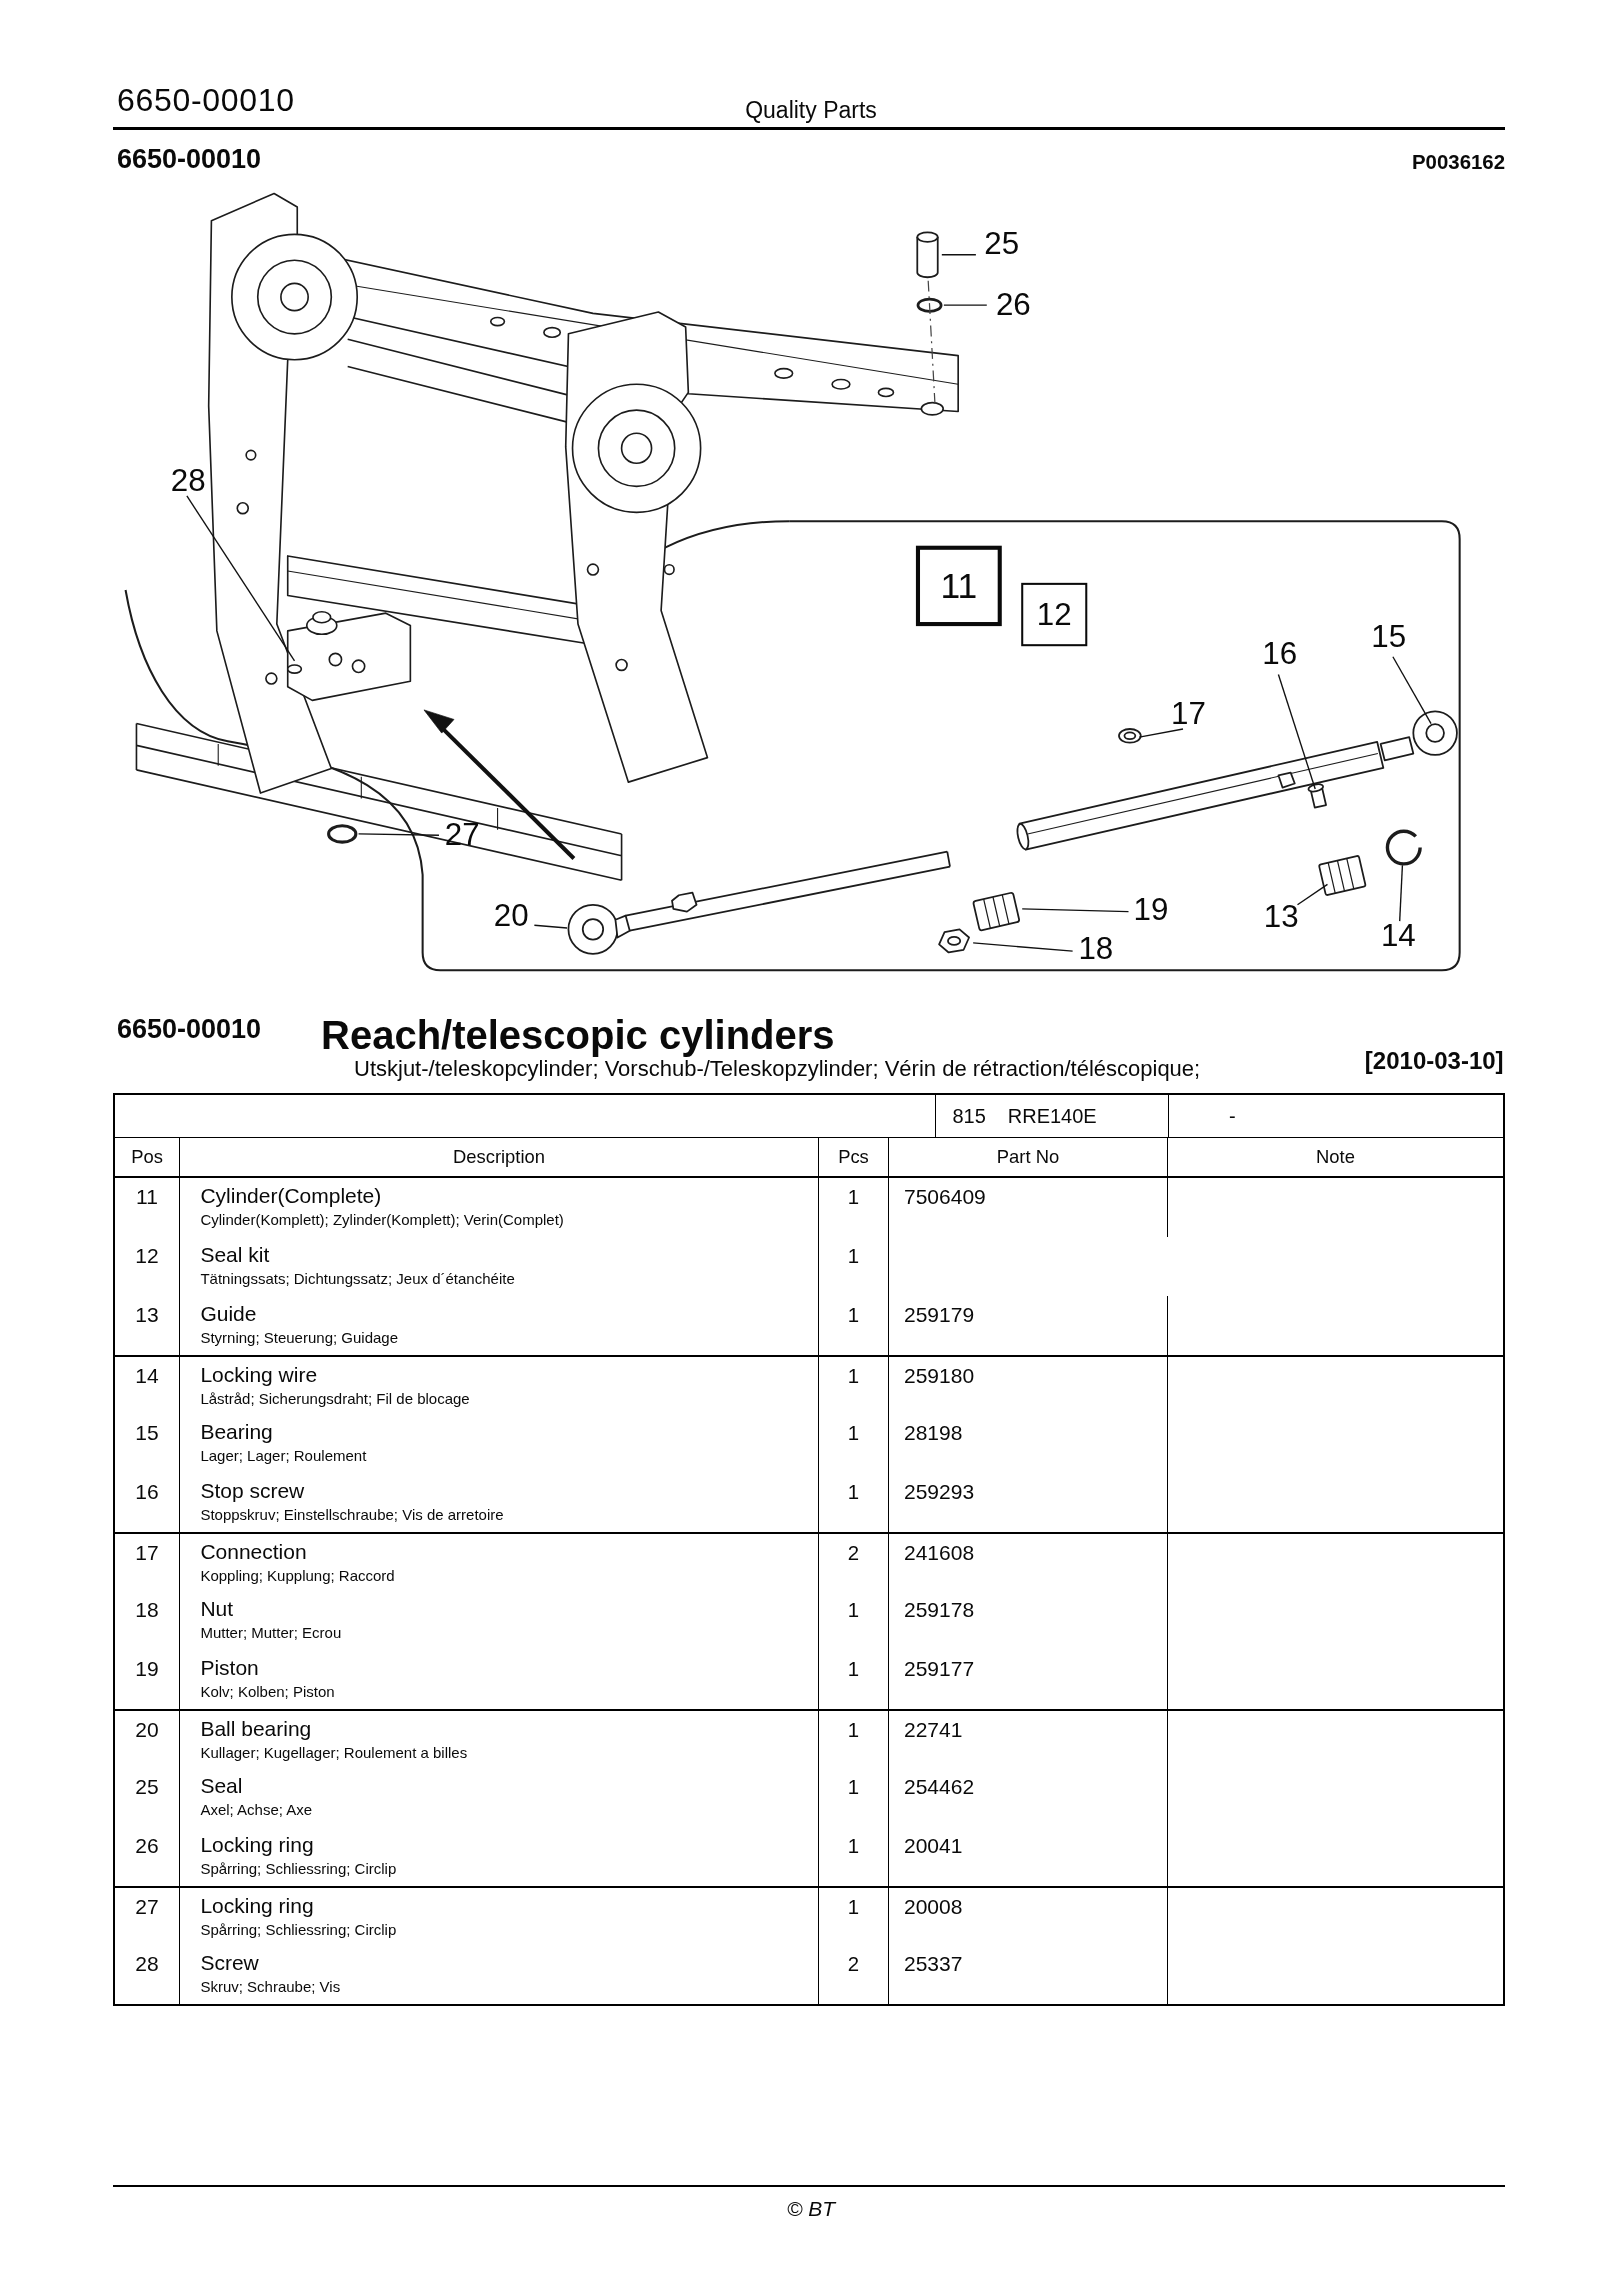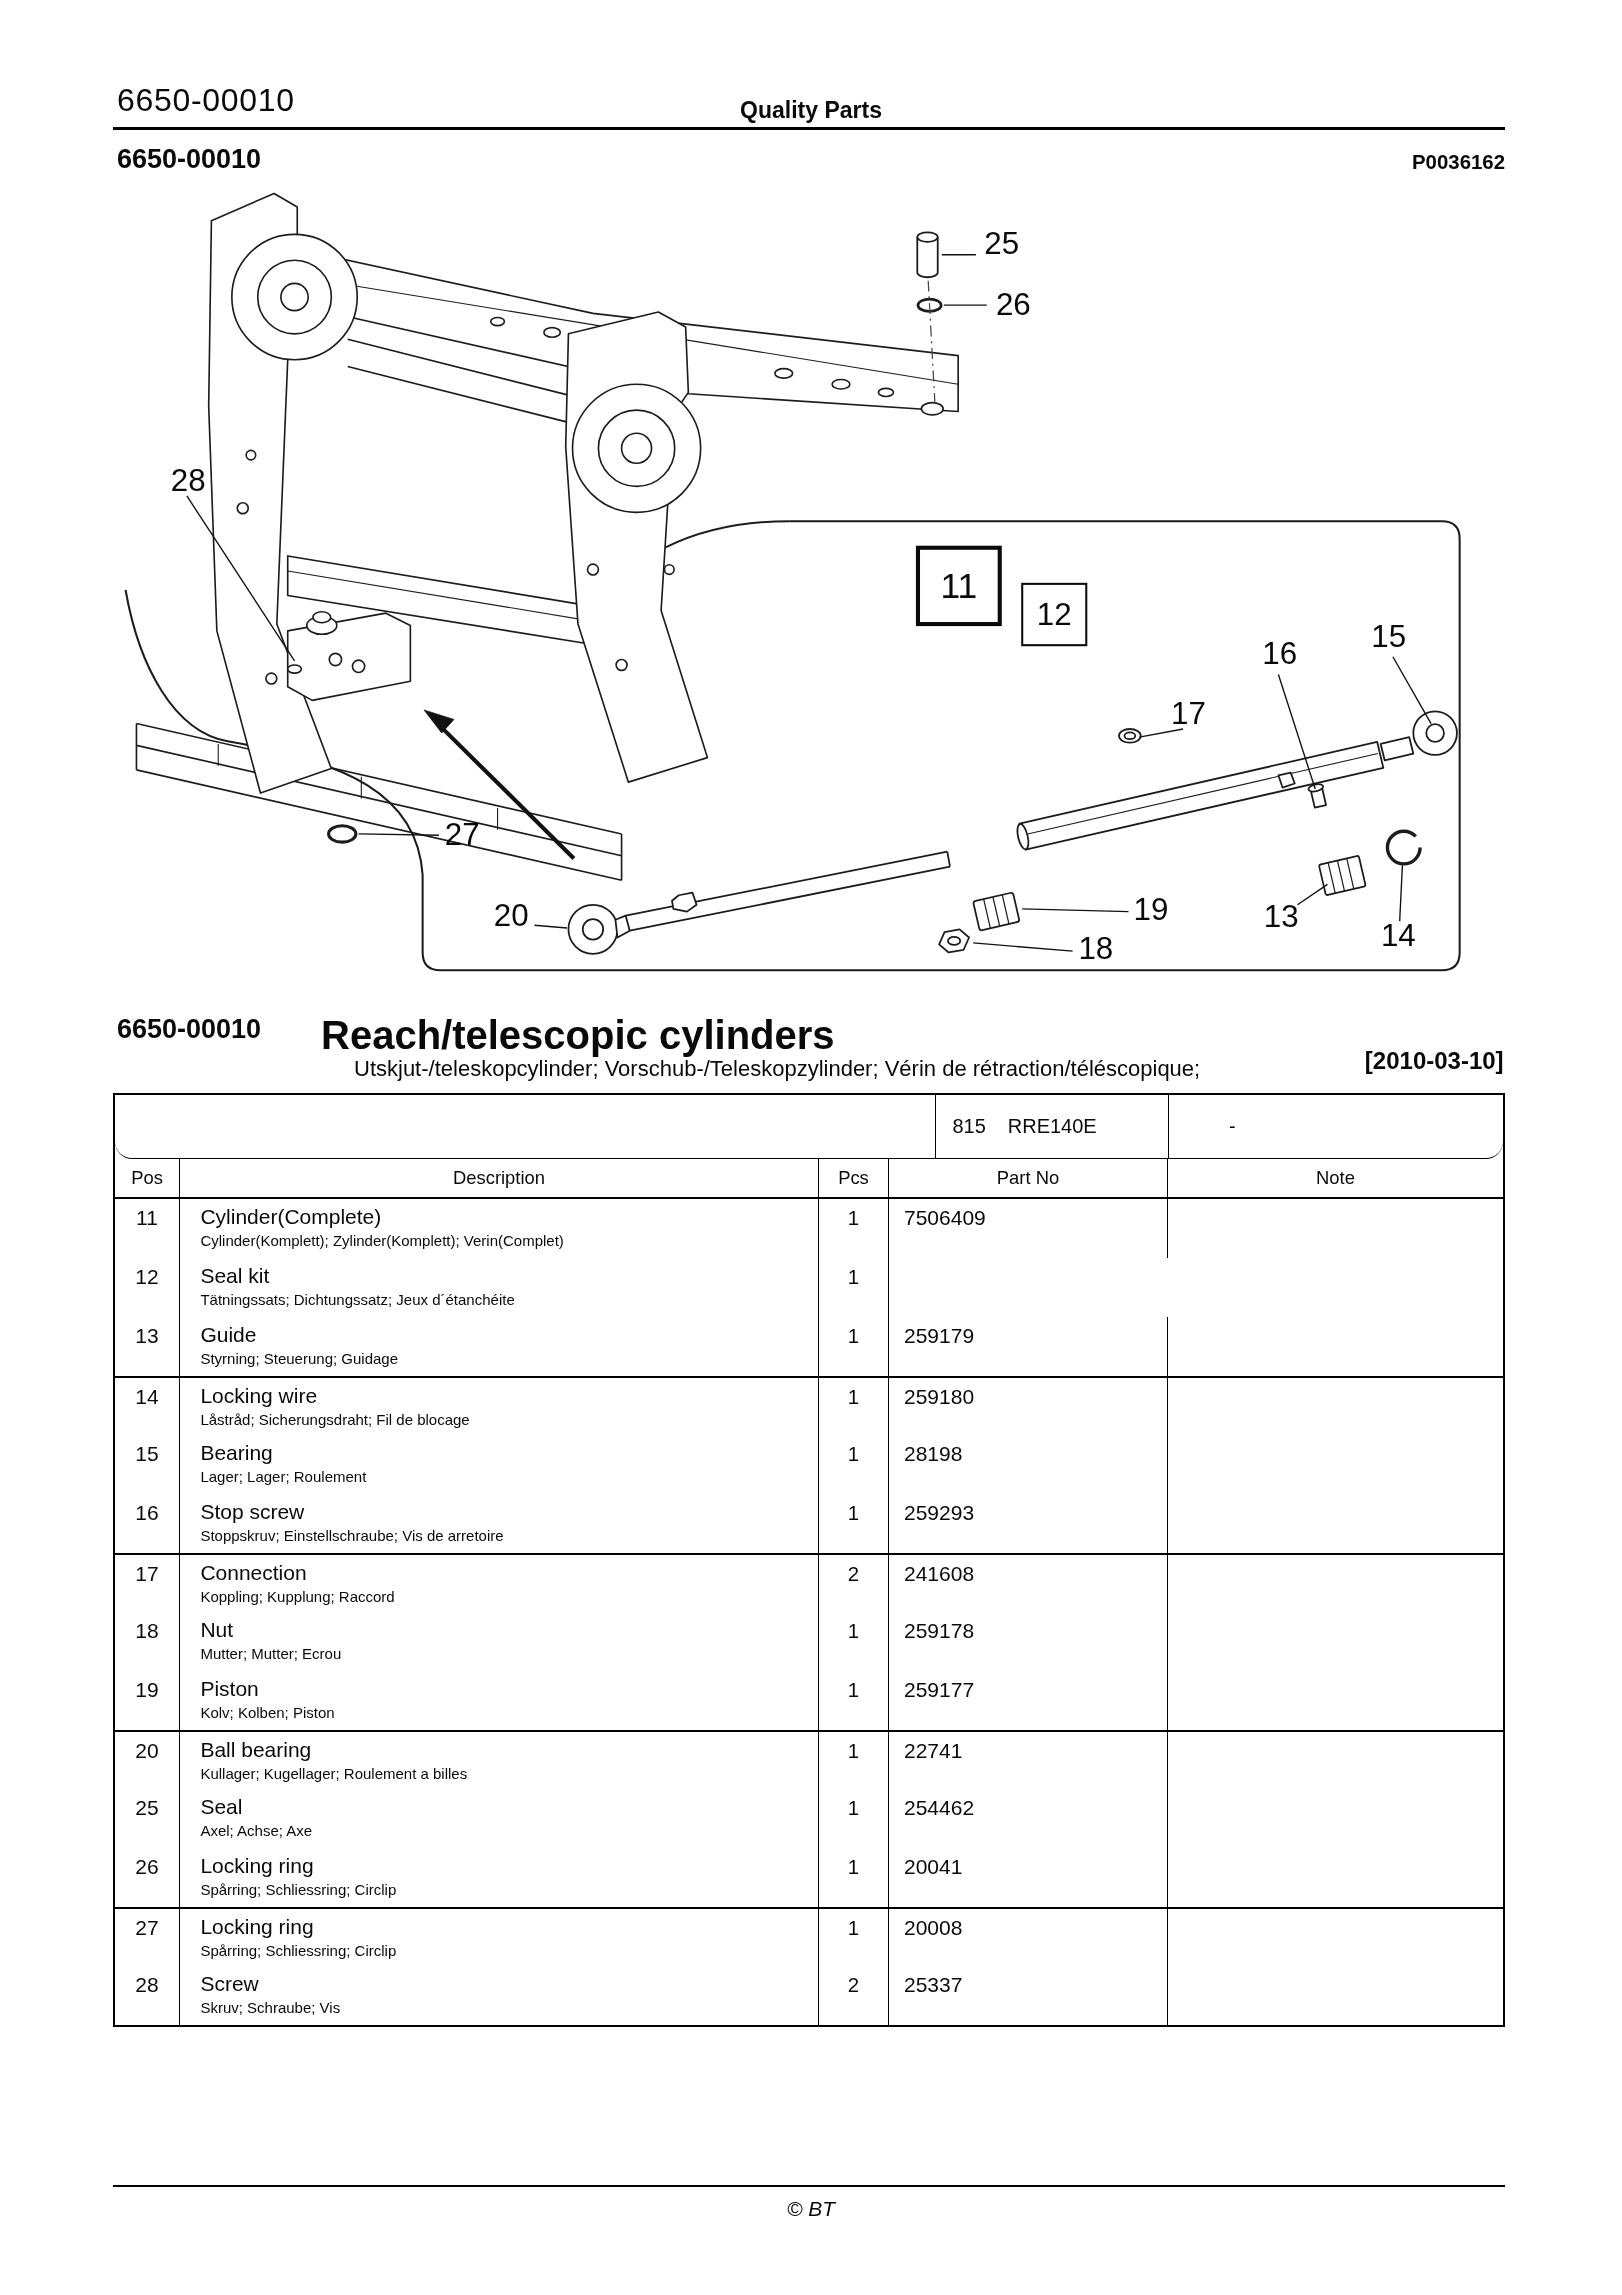--- a/index.html
+++ b/index.html
@@ -2,38 +2,38 @@
 <html style="font-size:11px"><head>
 <meta charset="utf-8">
 <style>
   * { margin:0; padding:0; box-sizing:border-box; }
   html,body { background:#ffffff; }
   body { font-family:"Liberation Sans", sans-serif; color:#0a0a0a; }
   .page { position:relative; width:1622px; height:2295px; background:#fff; overflow:hidden; }
 
   
   .hdr-left   { position:absolute; left:117px; top:82px; font-size:32px; letter-spacing:0.7px; }
-  .hdr-center { position:absolute; left:0; width:1622px; top:97px; text-align:center; font-size:23px; font-weight:bold; }
+  .hdr-center { position:absolute; left:0; width:1622px; top:97px; text-align:center; font-size:23px; font-weight:normal; }
   .rule-top   { position:absolute; left:113px; top:127px; width:1392px; height:2.7px; background:#000; }
   .subhdr-left{ position:absolute; left:117px; top:144px; font-size:27px; font-weight:bold; }
   .img-ref    { position:absolute; right:117px; top:151px; font-size:20.4px; font-weight:bold; }
 
   
   .diagram { position:absolute; left:116px; top:188px; width:1390px; height:804px; }
 
   
   .sec       { position:absolute; left:117px; top:1013px; width:1388px; height:41px; }
   .sec-num   { position:absolute; left:0; top:1.4px; font-size:27px; font-weight:bold; }
   .sec-title { position:absolute; left:204px; top:0; font-size:40px; font-weight:bold; }
   .sec-date  { position:absolute; right:1.4px; top:5.5px; font-size:24px; font-weight:bold;margin-top:28px; }
   .sec-sub   { position:absolute; left:322px; top:1056px; font-size:22px;margin-left:32px; }
 
   
   .ptable { position:absolute; left:113px; top:1093px; width:1392px; border:2px solid #000; background:#fff; }
-  .model-row { display:grid; grid-template-columns:821px 233px 1fr; height:64px; border-bottom:1.4px solid #000;border-radius:17px; }
+  .model-row { display:grid; grid-template-columns:821px 233px 1fr; height:43px; border-bottom:1.4px solid #000; }
   .model-row > div { display:flex; align-items:center; }
   .mr-blank  { border-right:1.4px solid #000; }
   .mr-model  { border-right:1.4px solid #000; padding-left:16.4px; font-size:20px; }
   .mr-model .mdl { margin-left:22px; }
   .mr-serial { padding-left:60px; font-size:20px; }
 
   .head-row { display:grid; grid-template-columns:65px 639px 70px 279px 1fr; height:40px; border-bottom:2px solid #000; font-size:18.4px; }
   .head-row > div { display:flex; align-items:center; justify-content:center; border-right:1.4px solid #000; }
   .head-row > div:last-child { border-right:none; }
 

